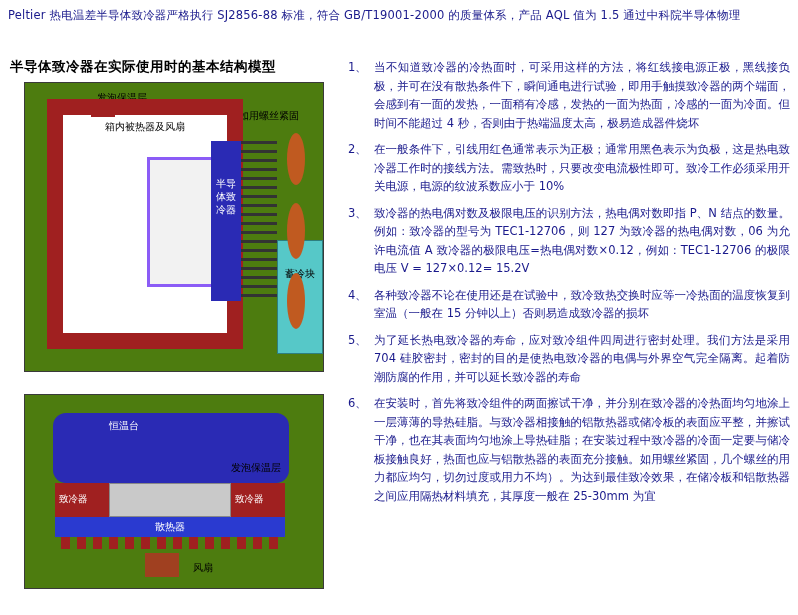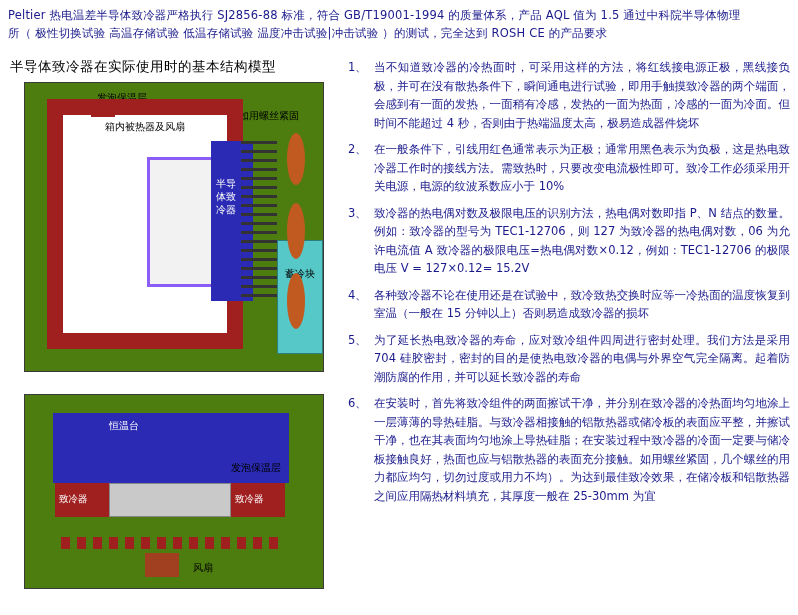--- a/index.html
+++ b/index.html
@@ -36,21 +36,21 @@
 
   
   .left-col {
     position: absolute;
     left: 10px;
     top: 58px;
     width: 318px;
   }
   .left-title {
     font-size: 13.5px;
-    font-weight: normal;
+    font-weight: bold;
     color: #000;
     letter-spacing: 0.5px;
     margin-bottom: 6px;
   }
   .fig {
     position: relative;
     border: 1px solid #3a3a3a;
     background: #4d7c0f;
     box-sizing: border-box;
   }
@@ -74,21 +74,20 @@
     position: absolute; left: 127px; top: 80px; width: 44px; height: 112px;
     background: #56c8c8; border: 1px solid #2d7f7f;
   }
   .f1-cyan-label {
     position: absolute; left: 0; top: 26px; width: 100%;
     text-align: center; font-size: 10px; color: #000; line-height: 14px;
   }
   .f1-blue-right {
     position: absolute; left: 186px; top: 58px; width: 30px; height: 160px;
     background: #2a2ab4;
-    padding-left: 12px;
   }
   .f1-blue-right .vtxt {
     position: absolute; left: 2px; top: 36px; width: 26px;
     font-size: 10px; color: #ffffff; line-height: 13px; text-align: center;
   }
   .f1-fins {
     position: absolute; left: 216px; top: 58px; width: 36px; height: 160px;
   }
   .f1-fins i {
     position: absolute; display: block; width: 36px; height: 3px; background: #333;
@@ -104,21 +103,21 @@
   }
   .ell {
     position: absolute; background: #c05a20; border-radius: 50%;
   }
   .f1-e1 { left: 262px; top: 120px; width: 18px; height: 56px; }
   .f1-e2 { left: 262px; top: 190px; width: 18px; height: 56px; }
   .f1-e3 { left: 262px; top: 50px;  width: 18px; height: 52px; }
 
   
   .f2-blue {
-    position: absolute; left: 28px; top: 18px; width: 236px; height: 70px; background: #2a2ab4;
+    position: absolute; left: 28px; top: 18px; width: 236px; height: 70px; background: #2a2ab4; border-radius: 13px;
   }
   .f2-blue-label {
     position: absolute; left: 56px; top: 6px; font-size: 10px; color: #ffffff;
   }
   .f2-red-l { position: absolute; left: 30px; top: 88px; width: 54px; height: 34px; background: #a02020; }
   .f2-red-r { position: absolute; left: 206px; top: 88px; width: 54px; height: 34px; background: #a02020; }
   .f2-grey  { position: absolute; left: 84px; top: 88px; width: 122px; height: 34px; background: #c9c9c9; border: 1px solid #888; box-sizing: border-box;}
   .f2-lbl-l { position: absolute; left: 34px; top: 98px; font-size: 9.5px; color: #ffffff; }
   .f2-lbl-r { position: absolute; left: 210px; top: 98px; font-size: 9.5px; color: #ffffff; }
   .f2-lbl-foam { position: absolute; left: 206px; top: 66px; font-size: 10px; color: #000; }
@@ -161,22 +160,21 @@
     text-align: left;
   }
   .ol-txt { flex: 1 1 auto; text-align: justify; }
 </style>
 </head>
 <body>
 
 <div class="page">
 
   <div class="top-note">
-    <span class="ln">Peltier 热电温差半导体致冷器严格执行 SJ2856-88 标准，符合 GB/T19001-1994 的质量体系，产品 AQL 值为 1.5 通过中科院半导体物理</span>
-    <span class="ln">所（ 极性切换试验  高温存储试验  低温存储试验  温度冲击试验|冲击试验 ）的测试，完全达到 ROSH CE 的产品要求</span>
+    <span class="ln">Peltier 热电温差半导体致冷器严格执行 SJ2856-88 标准，符合 GB/T19001-2000 的质量体系，产品 AQL 值为 1.5 通过中科院半导体物理</span>
   </div>
 
   <div class="left-col">
 
     <div class="left-title">半导体致冷器在实际使用时的基本结构模型</div>
 
     <div class="fig fig1">
       <div class="f1-label-top">发泡保温层</div>
       <div class="f1-label-heat">如用螺丝紧固</div>
 
@@ -226,20 +224,23 @@
         <div class="f2-blue-label">恒温台</div>
       </div>
       <div class="f2-lbl-foam">发泡保温层</div>
 
       <div class="f2-red-l"></div>
       <div class="f2-grey"></div>
       <div class="f2-red-r"></div>
       <div class="f2-lbl-l">致冷器</div>
       <div class="f2-lbl-r">致冷器</div>
 
+      <div class="f2-blue-bar">
+        <div class="f2-bar-label">散热器</div>
+      </div>
 
       <div class="f2-pins">
         <i style="left:0px"></i>
           <i style="left:16px"></i>
           <i style="left:32px"></i>
           <i style="left:48px"></i>
         <i style="left:64px"></i>
           <i style="left:80px"></i>
           <i style="left:96px"></i>
           <i style="left:112px"></i>

